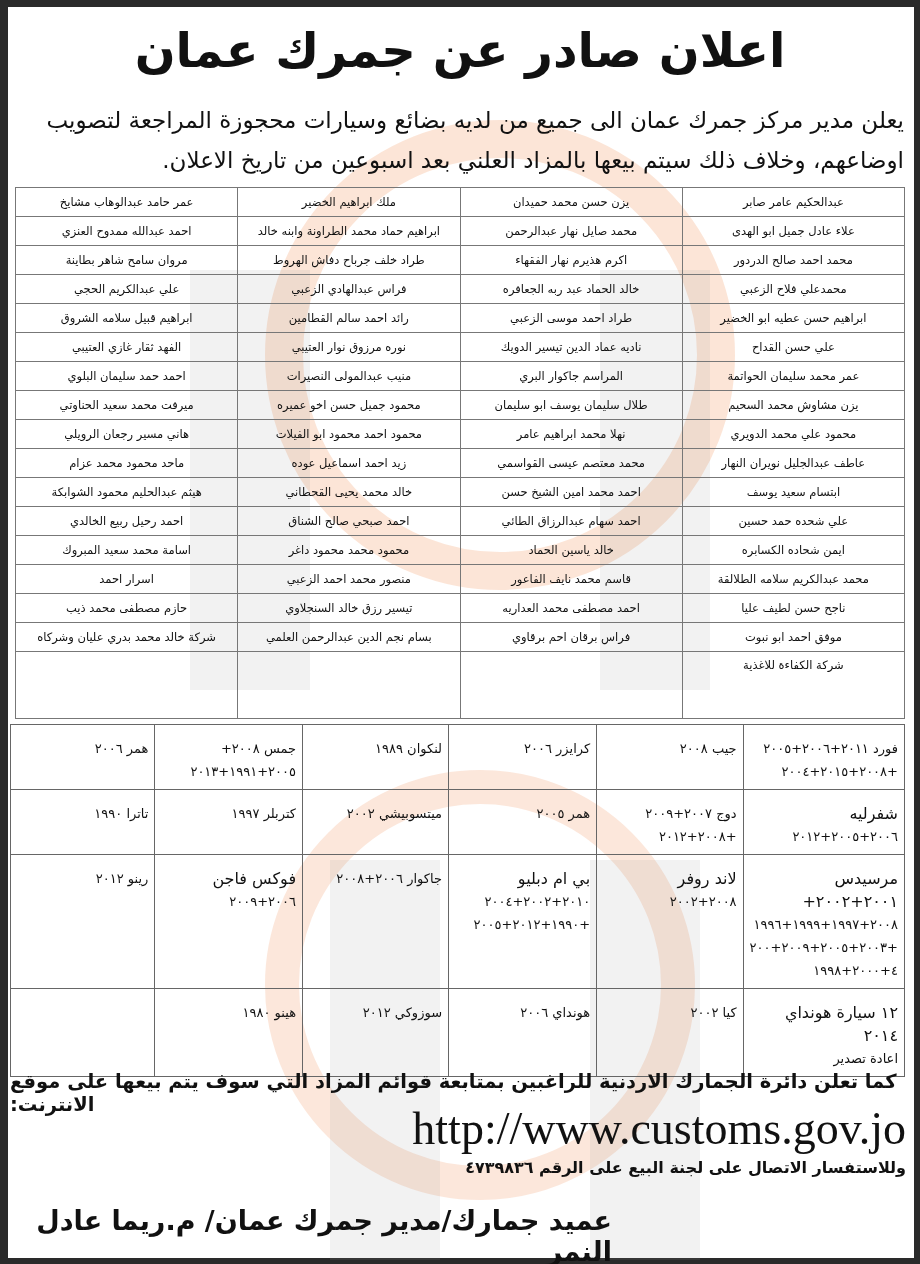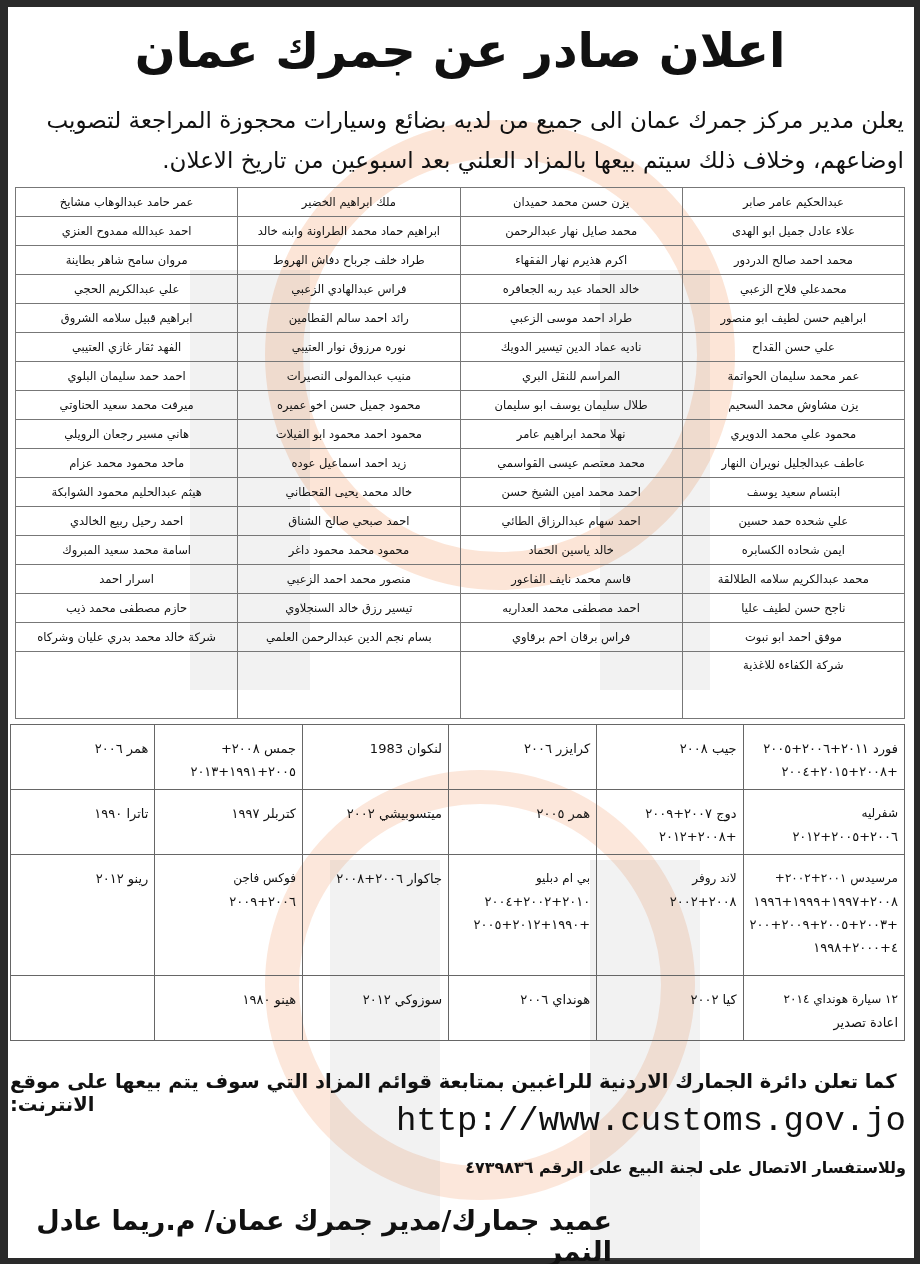--- a/index.html
+++ b/index.html
@@ -14,23 +14,23 @@
   table{border-collapse:collapse;direction:rtl;position:absolute;}
   .names{left:15px;top:187px;width:890px;}
   .names td{border:1.5px solid #777;height:28px;padding:0 6px;text-align:center;font-size:11.5px;width:25%;}
   .names tr.last td{height:60px;vertical-align:top;padding-top:6px;}
   .cars{left:10px;top:724px;width:895px;}
   .cars td{border:1.5px solid #666;text-align:right;vertical-align:top;padding:12px 6px 6px;font-size:13px;line-height:23px;width:16.66%;}
   .cars tr.r1 td{height:46px;}
   .cars tr.r2 td{height:46px;}
   .cars tr.r3 td{height:102px;}
   .cars tr.r4 td{height:40px;}
-  .cars td .big{font-size:12px;}
+  .cars td .big{font-size:16px;}
   .footer1{position:absolute;right:14px;left:10px;top:1070px;direction:rtl;text-align:left;font-size:19.5px;font-weight:bold;}
-  .url{position:absolute;right:14px;top:1102px;font-family:Liberation Mono, monospace;font-size:34px;direction:ltr;}
+  .url{position:absolute;right:14px;top:1102px;font-family:Liberation Serif, serif;font-size:46px;direction:ltr;}
   .footer2{position:absolute;right:14px;top:1158px;direction:rtl;text-align:right;font-size:16px;font-weight:bold;}
   .sign{position:absolute;right:308px;top:1205px;direction:rtl;font-size:27px;font-weight:bold;}
 </style>
 </head>
 <body>
 
 <div class="frame"></div>
 
 <div class="wm wm-ring"></div>
 <div class="wm wm-ring2"></div>
@@ -62,34 +62,34 @@
         <td>طراد خلف جرباح دفاش الهروط</td>
         <td>مروان سامح شاهر بطاينة</td>
       </tr>
       <tr>
         <td>محمدعلي فلاح الزعبي</td>
         <td>خالد الحماد عبد ربه الجعافره</td>
         <td>فراس عبدالهادي الزعبي</td>
         <td>علي عبدالكريم الحجي</td>
       </tr>
       <tr>
-        <td>ابراهيم حسن لطيف ابو منصور</td>
+        <td>ابراهيم حسن عطيه ابو الخضير</td>
         <td>طراد احمد موسى الزعبي</td>
         <td>رائد احمد سالم القطامين</td>
         <td>ابراهيم قبيل سلامه الشروق</td>
       </tr>
       <tr>
         <td>علي حسن القداح</td>
         <td>ناديه عماد الدين تيسير الدويك</td>
         <td>نوره مرزوق نوار العتيبي</td>
         <td>الفهد ثقار غازي العتيبي</td>
       </tr>
       <tr>
         <td>عمر محمد سليمان الحواتمة</td>
-        <td>المراسم للنقل البري</td>
+        <td>المراسم جاكوار البري</td>
         <td>منيب عبدالمولى النصيرات</td>
         <td>احمد حمد سليمان البلوي</td>
       </tr>
       <tr>
         <td>يزن مشاوش محمد السحيم</td>
         <td>طلال سليمان يوسف ابو سليمان</td>
         <td>محمود جميل حسن اخو عميره</td>
         <td>ميرفت محمد سعيد الحناوتي</td>
       </tr>
       <tr>
@@ -158,21 +158,21 @@
         </td>
         <td>
           <div class="">جيب ٢٠٠٨</div>
           <div></div>
         </td>
         <td>
           <div class="">كرايزر ٢٠٠٦</div>
           <div></div>
         </td>
         <td>
-          <div class="">لنكوان 1983</div>
+          <div class="">لنكوان ١٩٨٩</div>
           <div></div>
         </td>
         <td>
           <div class="">جمس ٢٠٠٨+</div>
           <div>٢٠٠٥+١٩٩١+٢٠١٣</div>
         </td>
         <td>
           <div class="">همر ٢٠٠٦</div>
           <div></div>
         </td>

